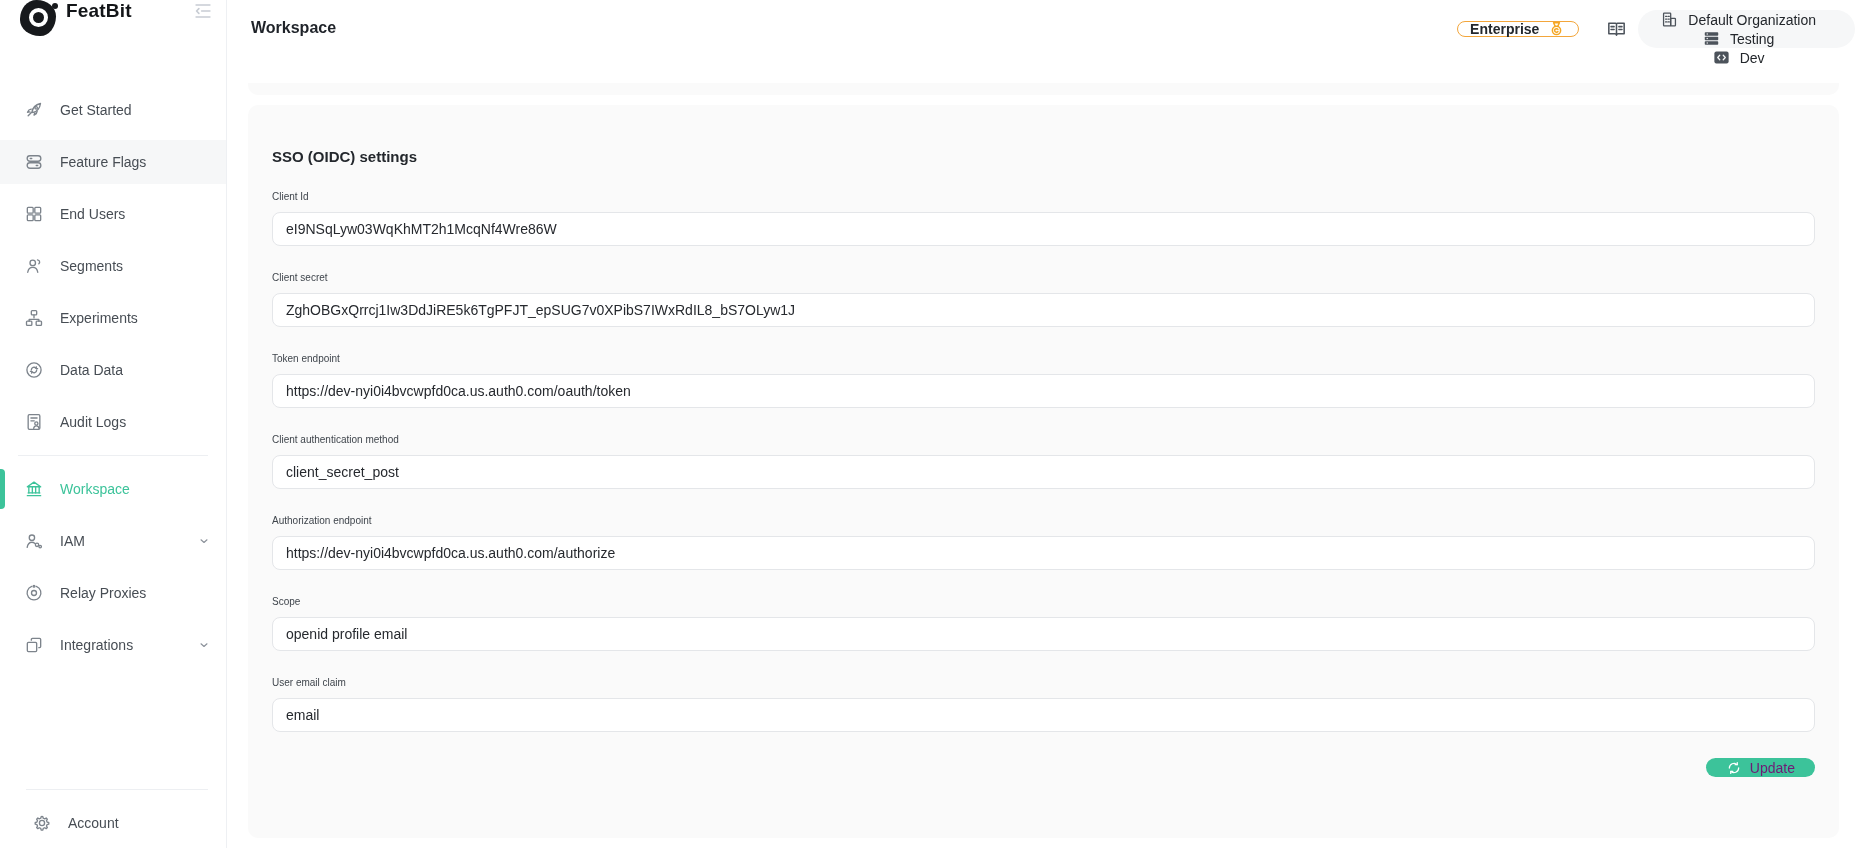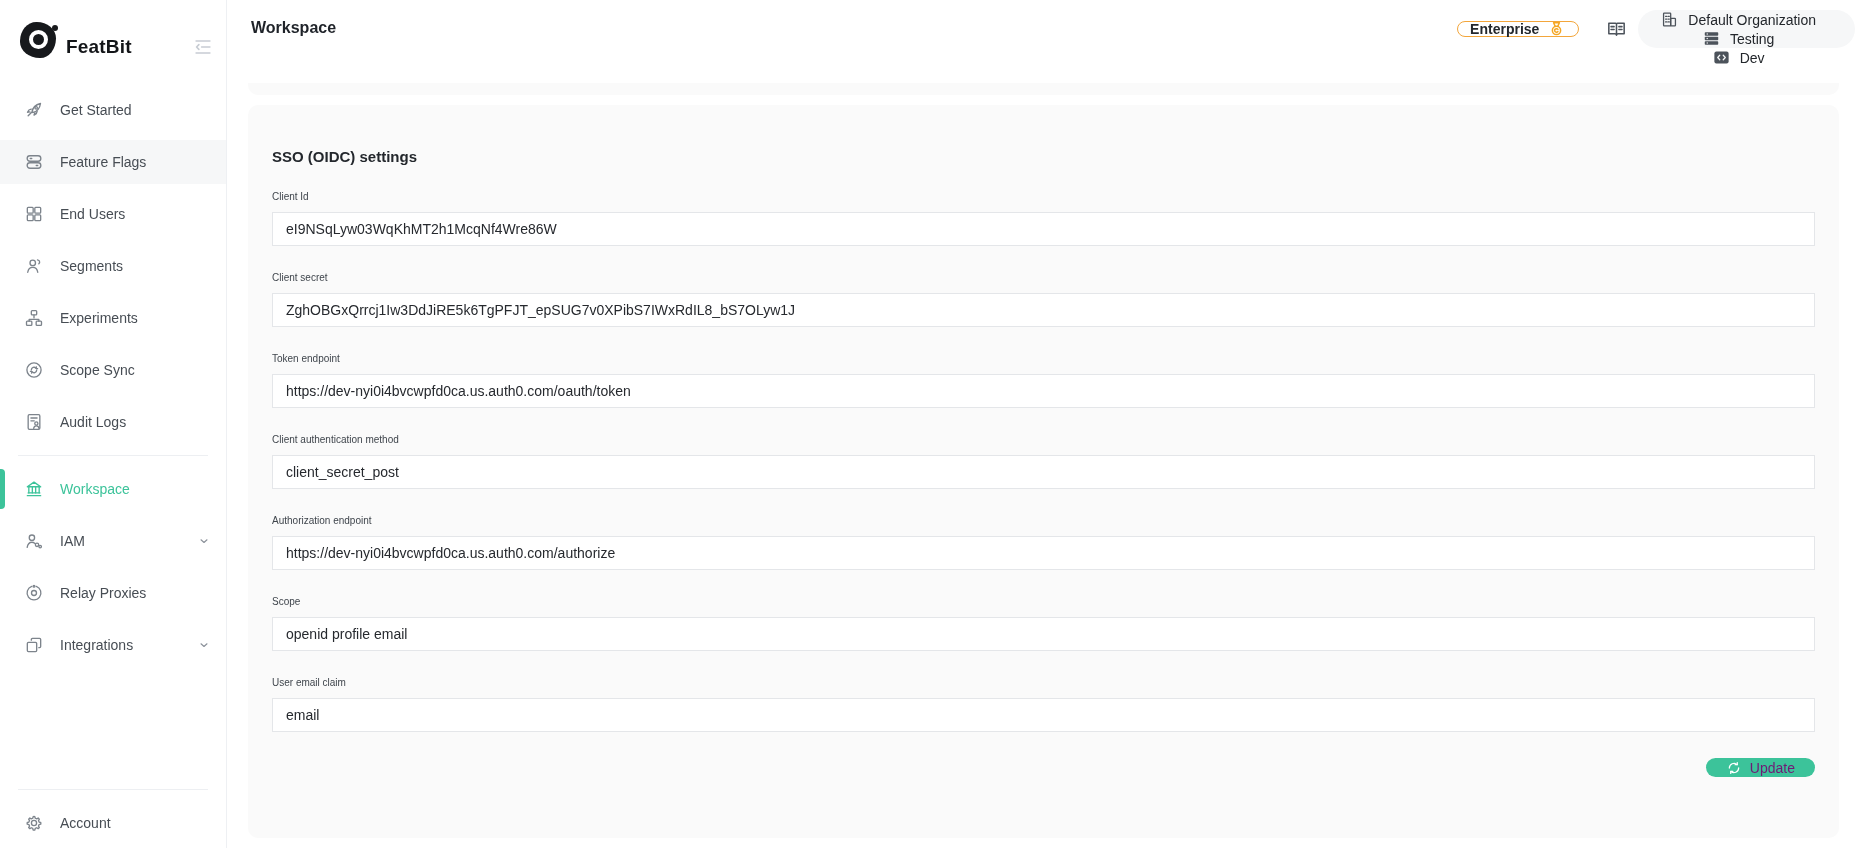--- a/index.html
+++ b/index.html
@@ -7,42 +7,42 @@
   body {
     font-family:"Liberation Sans", sans-serif;
     background:#ffffff; color:#23272c;
     position:relative; overflow:hidden;
   }
   svg { display:block; }
 
   
   .sidebar { position:absolute; left:0; top:0; width:227px; height:848px;
              background:#fff; border-right:1px solid #eef0f3; }
-  .logo-row { display:flex; align-items:flex-end; height:58px; padding:0 12px 0 20px; }
+  .logo-row { display:flex; align-items:flex-start; height:58px; padding:0 12px 0 20px; }
   .logo-blob { width:36px; height:36px; background:#17191c; position:relative;
                border-radius:46% 54% 44% 56% / 54% 46% 56% 46%; }
   .logo-blob::before { content:""; position:absolute; left:9px; top:8px; width:11px; height:11px;
                border:4px solid #fff; border-radius:50%; background:#17191c; }
   .logo-blob::after { content:""; position:absolute; right:-2px; top:3px; width:6px; height:6px;
                background:#17191c; border-radius:50%; }
   .logo-text { font-size:19px; font-weight:800; color:#131518; margin-left:10px; letter-spacing:.2px; }
   .collapse-btn { margin-left:auto; color:#c7ccd3; cursor:pointer; }
 
   .nav { padding-top:30px; }
   .nav-item { position:relative; height:44px; margin-bottom:8px; display:flex; align-items:center;
               padding-left:24px; gap:16px; font-size:14px; color:#474d54; cursor:pointer; }
   .nav-item .nicon { width:20px; height:20px; color:#7d848c; flex:0 0 auto; }
   .nav-item.highlight { background:#f6f7f8; }
   .nav-item.active { color:var(--green); }
   .nav-item.active .nicon { color:var(--green); }
   .active-bar { position:absolute; left:0; top:2px; width:5px; height:40px;
                 background:var(--green); border-radius:0 4px 4px 0; }
   .nav-divider { height:1px; background:#edeff2; margin:11px 18px; }
   .chev { margin-left:auto; margin-right:16px; color:#8a9099; }
-  .sidebar-bottom { position:absolute; left:0; right:0; bottom:0; padding-bottom:3px; }
+  .sidebar-bottom { position:absolute; left:8px; right:0; bottom:0; padding-bottom:3px; }
 
   :root { --green:#3cc39a; --orange:#f3a63b; }
 
   
   .header { position:absolute; left:227px; top:0; right:0; height:70px; background:#fff; }
   .page-title { position:absolute; left:24px; top:19px; font-size:16px; font-weight:700; color:#1f2329; }
   .header-right { position:absolute; right:6px; top:10px; display:flex; align-items:center; }
   .plan-badge { height:16px; border:1.5px solid var(--orange); border-radius:16px; background:#fff;
                 display:flex; align-items:center; gap:8px; padding:0 12px;
                 font-size:14px; font-weight:700; color:#23272c; cursor:pointer; }
@@ -58,21 +58,21 @@
 
   
   .main { position:absolute; left:227px; top:70px; right:0; bottom:0; background:#fff; }
   .card-sliver { position:absolute; left:21px; top:13px; width:1591px; height:12px;
                  background:#fafafa; border-radius:0 0 10px 10px; }
   .card { position:absolute; left:21px; top:35px; width:1591px; height:733px;
           background:#fafafa; border-radius:10px; padding:24px; }
   .card-title { font-size:15px; font-weight:700; color:#23272c; margin:19px 0 26px; }
   .field { margin-bottom:26px; }
   .field-label { font-size:10px; color:#3f454c; margin-bottom:10px; }
-  .field input { width:100%; height:34px; border:1px solid #e4e6e9; border-radius:0;
+  .field input { width:100%; height:34px; border:1px solid #e4e6e9; border-radius:8px;
                  background:#fff; padding:0 13px; font-size:14px; color:#26292e;
                  font-family:inherit; outline:none; }
   .btn-row { display:flex; justify-content:flex-end; margin-top:8px; }
   .update-btn { height:19px; border:none; border-radius:17px; background:var(--green); color:#701a75;
                 font-size:14px; font-family:inherit; display:flex; align-items:center; gap:8px;
                 padding:0 20px; cursor:pointer; }
 </style>
 </head>
 <body>
 
@@ -147,21 +147,21 @@
     </div>
 
     <div class="nav-item">
       <span class="nicon">
         <svg width="20" height="20" viewBox="0 0 24 24" fill="none" stroke="currentColor" stroke-width="1.6" stroke-linecap="round" stroke-linejoin="round">
           <circle cx="12" cy="12" r="8.5"></circle>
           <path d="M8.8 12a3.2 3.2 0 0 1 5.7-2M15.2 12a3.2 3.2 0 0 1-5.7 2"></path>
           <path d="M14.9 8.3l-.4 1.8 1.8.3M9.1 15.7l.4-1.8-1.8-.3"></path>
         </svg>
       </span>
-      <span>Scope Sync</span>
+      <span>Data Data</span>
     </div>
 
     <div class="nav-item">
       <span class="nicon">
         <svg width="20" height="20" viewBox="0 0 24 24" fill="none" stroke="currentColor" stroke-width="1.6" stroke-linecap="round" stroke-linejoin="round">
           <rect x="5" y="3.2" width="14" height="17.6" rx="1.5"></rect>
           <path d="M8.3 7.2h7.4M8.3 10.6h4"></path>
           <circle cx="14.8" cy="13.8" r="1.9"></circle>
           <path d="M11.6 19.6c.3-1.9 1.6-3 3.2-3s2.9 1.1 3.2 3"></path>
         </svg>

